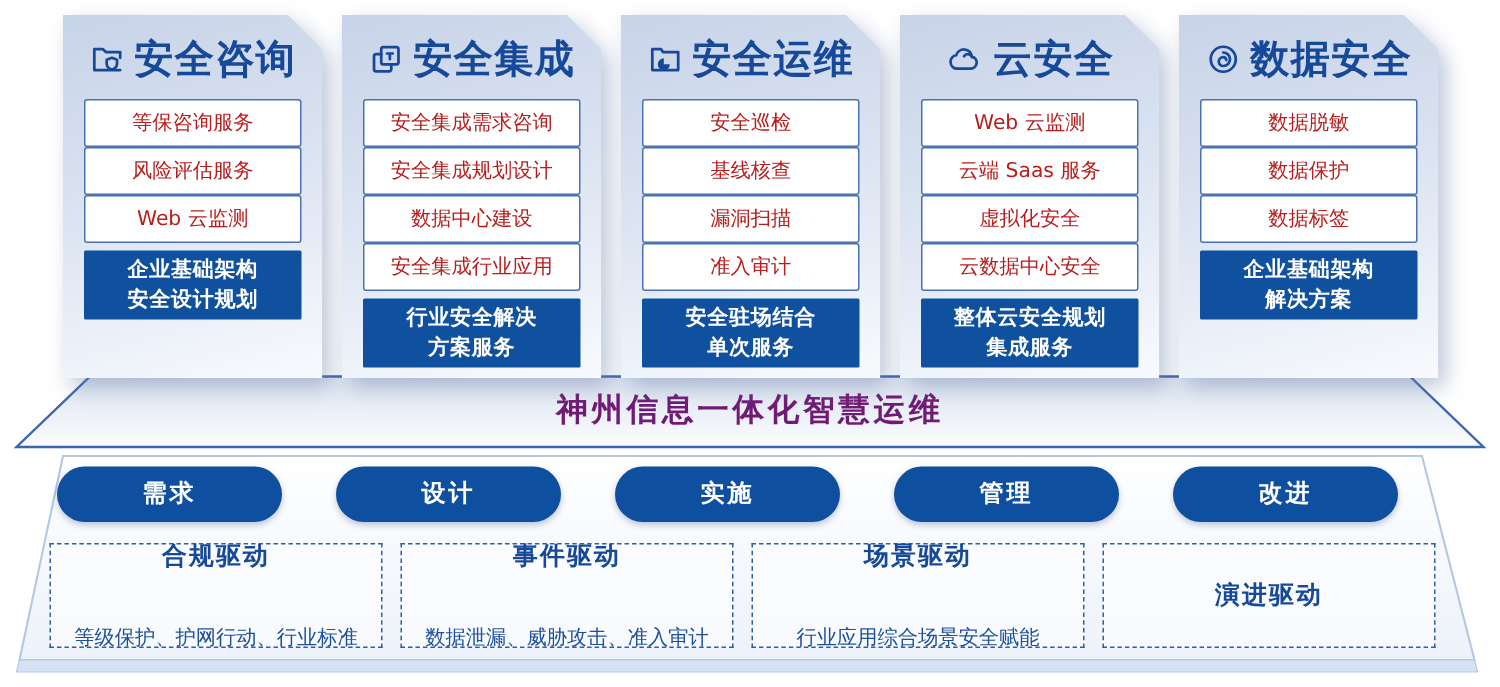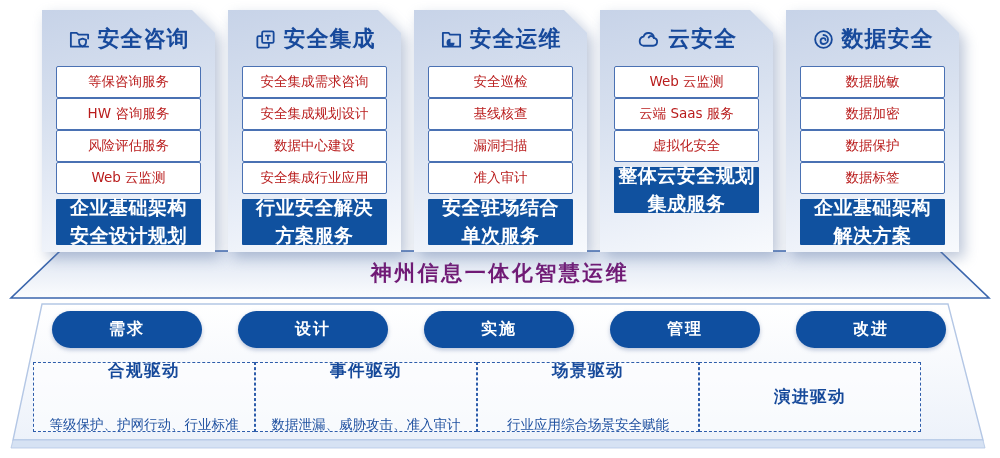--- a/index.html
+++ b/index.html
@@ -11,49 +11,49 @@
   .cards-row{position:absolute;top:10px;left:42px;width:917px;display:flex;gap:13px;}
   .card-wrap{filter:drop-shadow(5px 6px 7px rgba(106,128,168,0.45));}
   .card{
     width:173px;height:242px;box-sizing:border-box;padding:15px 14px 0 14px;
     clip-path:polygon(0 0,150px 0,173px 23px,173px 242px,0 242px);
     background:linear-gradient(165deg,#c7d3e8 0%,#d7e0ef 38%,#eaeff8 75%,#f8fafd 100%);
   }
   .card-header{display:flex;align-items:center;justify-content:center;gap:7px;height:28px;margin-bottom:13px;}
   .card-icon{display:flex;align-items:center;}
   .card-icon svg{display:block;}
-  .card-title{font-size:22px;font-weight:bold;color:#17499b;letter-spacing:1px;white-space:nowrap;}
+  .card-title{font-size:26px;font-weight:bold;color:#17499b;letter-spacing:1px;white-space:nowrap;}
   .card-item{
     height:30px;margin-bottom:0;background:#ffffff;border:1px solid #4a71b3;border-radius:2px;
     display:flex;align-items:center;justify-content:center;
     font-size:13.5px;color:#b91c1c;white-space:nowrap;
   }
   .card-footer{
     margin-top:5px;height:46px;background:#10519f;border-radius:1px;
     display:flex;flex-direction:column;align-items:center;justify-content:center;
-    color:#ffffff;font-size:19px;font-weight:bold;line-height:1.45;letter-spacing:0.5px;
+    color:#ffffff;font-size:14px;font-weight:bold;line-height:1.45;letter-spacing:0.5px;
   }
   
   .banner-svg{position:absolute;top:249px;left:0;}
   .banner-title{
     position:absolute;top:259px;left:0;width:1000px;text-align:center;
     font-size:21px;font-weight:bold;color:#701a75;letter-spacing:2.5px;
   }
   
   .platform-svg{position:absolute;top:303px;left:0;}
   
-  .pills-row{position:absolute;top:311px;left:52px;width:894px;display:flex;justify-content:space-between;}
+  .pills-row{position:absolute;top:311px;left:38px;width:894px;display:flex;justify-content:space-between;}
   .pill{
     width:150px;height:37px;border-radius:19px;background:#0f4fa0;
     display:flex;align-items:center;justify-content:center;
     color:#ffffff;font-size:16px;font-weight:bold;letter-spacing:2px;
     box-shadow:0 2px 4px rgba(70,95,150,0.35);
   }
   
-  .drivers-row{position:absolute;top:362px;left:33px;width:924px;display:flex;}
+  .drivers-row{position:absolute;top:362px;left:33px;width:924px;display:flex;justify-content:space-between;}
   .driver-box{
     width:222px;height:70px;box-sizing:border-box;border:1.6px dashed #2e5dab;
     background:rgba(255,255,255,0.55);
     display:flex;flex-direction:column;align-items:center;justify-content:center;gap:6px;
   }
   .driver-title{font-size:16.5px;font-weight:bold;color:#16499a;letter-spacing:1.5px;}
   .driver-desc{font-size:13.5px;color:#1d4f9f;white-space:nowrap;margin-top:28px;}
 </style>
 </head>
 <body>
@@ -89,21 +89,20 @@
           <div class="card-header">
             <span class="card-icon">
               <svg width="23" height="23" viewBox="0 0 24 24">
                 <path d="M21 19.5H3V5h6l2 2h10v4" fill="none" stroke="#17499b" stroke-width="1.9" stroke-linecap="round" stroke-linejoin="round"></path>
                 <path d="M15.2 11l3.6 1.3v2.8c0 2.2-1.7 3.5-3.6 4.2-1.9-.7-3.6-2-3.6-4.2v-2.8z" fill="none" stroke="#17499b" stroke-width="1.9" stroke-linecap="round" stroke-linejoin="round"></path>
               </svg>
             </span>
             <span class="card-title">安全咨询</span>
           </div>
           <div class="card-item">等保咨询服务</div>
-          <div class="card-item">HW 咨询服务</div>
           <div class="card-item">风险评估服务</div>
           <div class="card-item">Web 云监测</div>
           <div class="card-footer">
             <div>企业基础架构</div>
             <div>安全设计规划</div>
           </div>
         </div>
       </div>
       <div class="card-wrap">
         <div class="card">
@@ -155,39 +154,39 @@
               <svg width="25" height="23" viewBox="0 0 26 24">
                 <path d="M7.5 18.5h10.3a4.2 4.2 0 0 0 .9-8.3 5.6 5.6 0 0 0-10.9-1.1 4.8 4.8 0 0 0-.3 9.4z" fill="none" stroke="#17499b" stroke-width="1.9" stroke-linecap="round" stroke-linejoin="round"></path>
                 <path d="M13.2 9.9a3 3 0 0 1 5.5.7" fill="none" stroke="#17499b" stroke-width="1.9" stroke-linecap="round" stroke-linejoin="round"></path>
               </svg>
             </span>
             <span class="card-title">云安全</span>
           </div>
           <div class="card-item">Web 云监测</div>
           <div class="card-item">云端 Saas 服务</div>
           <div class="card-item">虚拟化安全</div>
+          <div class="card-item">云数据中心安全</div>
           <div class="card-footer">
             <div>整体云安全规划</div>
             <div>集成服务</div>
           </div>
         </div>
       </div>
       <div class="card-wrap">
         <div class="card">
           <div class="card-header">
             <span class="card-icon">
               <svg width="23" height="23" viewBox="0 0 24 24">
                 <circle cx="12" cy="12" r="8.7" fill="none" stroke="#17499b" stroke-width="1.9" stroke-linecap="round" stroke-linejoin="round"></circle>
                 <path d="M12 7.3a4.7 4.7 0 0 1 4.7 4.7c0 2.6-2.1 4.7-4.7 4.7a3.1 3.1 0 0 1 0-6.2c1.2 0 2.1 1 2.1 2.1" fill="none" stroke="#17499b" stroke-width="1.9" stroke-linecap="round" stroke-linejoin="round"></path>
               </svg>
             </span>
             <span class="card-title">数据安全</span>
           </div>
           <div class="card-item">数据脱敏</div>
-          <div class="card-item">数据加密</div>
           <div class="card-item">数据保护</div>
           <div class="card-item">数据标签</div>
           <div class="card-footer">
             <div>企业基础架构</div>
             <div>解决方案</div>
           </div>
         </div>
       </div>
     </div>
 

